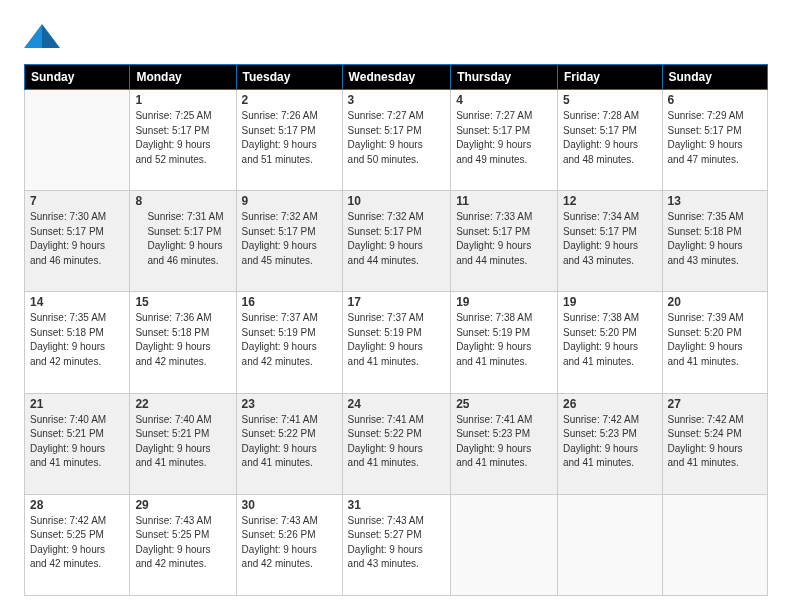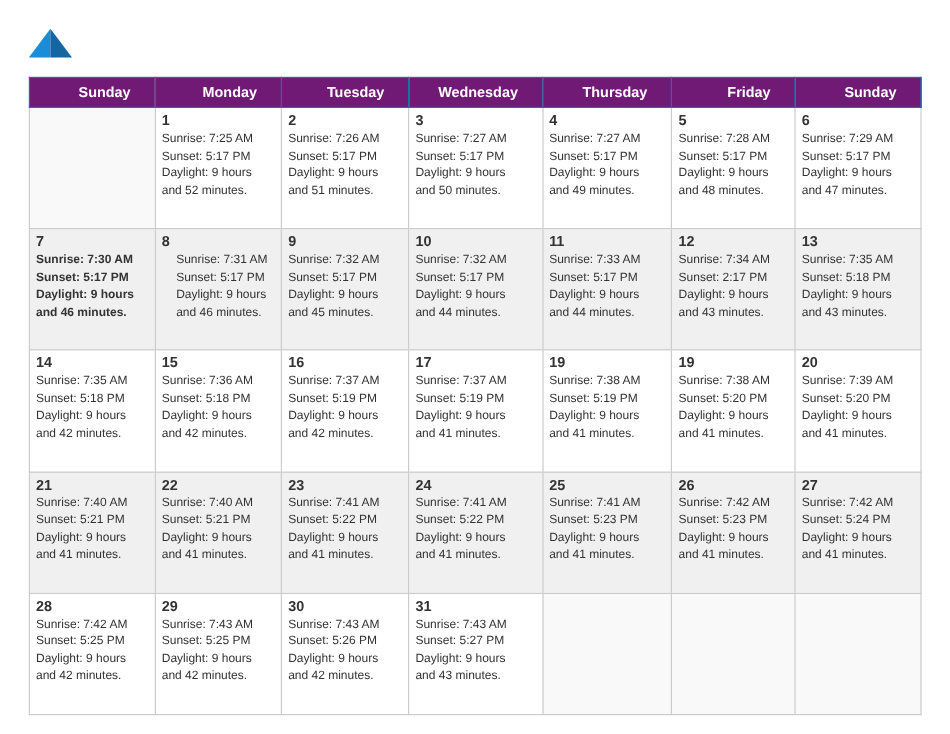--- a/index.html
+++ b/index.html
@@ -45,26 +45,26 @@
     .location-title {
       font-size: 16px;
       color: #333;
     }
     .calendar-table {
       width: 100%;
       border-collapse: collapse;
       flex: 1;
     }
     .calendar-table thead tr th {
-      background-color: #701a75;
+      background-color: #000000;
       color: #fff;
       font-size: 12px;
       font-weight: bold;
-      padding: 5px 20px;
-      text-align: right;
+      padding: 5px 6px;
+      text-align: left;
       border: 1px solid #1a6faf;
     }
     .calendar-table tbody tr td {
       border: 1px solid #ccc;
       vertical-align: top;
       padding: 3px 5px;
       font-size: 9.5px;
       color: #333;
       width: 113px;
       height: 85px;
@@ -167,21 +167,21 @@
             <div class="day-number">6</div>
             <div class="day-info" style="white-space: pre-line;">Sunrise: 7:29 AM
 Sunset: 5:17 PM
 Daylight: 9 hours
 and 47 minutes.</div>
           </td>
         </tr>
         <tr class="row-alt">
           <td>
             <div class="day-number">7</div>
-            <div class="day-info" style="white-space: pre-line; font-weight: bold;">Sunrise: 7:30 AM
+            <div class="day-info" style="white-space: pre-line;">Sunrise: 7:30 AM
 Sunset: 5:17 PM
 Daylight: 9 hours
 and 46 minutes.</div>
           </td>
           <td>
             <div class="day-number">8</div>
             <div class="day-info" style="white-space: pre-line; margin-left: 12px;">Sunrise: 7:31 AM
 Sunset: 5:17 PM
 Daylight: 9 hours
 and 46 minutes.</div>
@@ -203,21 +203,21 @@
           <td>
             <div class="day-number">11</div>
             <div class="day-info" style="white-space: pre-line;">Sunrise: 7:33 AM
 Sunset: 5:17 PM
 Daylight: 9 hours
 and 44 minutes.</div>
           </td>
           <td>
             <div class="day-number">12</div>
             <div class="day-info" style="white-space: pre-line;">Sunrise: 7:34 AM
-Sunset: 2:17 PM
+Sunset: 5:17 PM
 Daylight: 9 hours
 and 43 minutes.</div>
           </td>
           <td>
             <div class="day-number">13</div>
             <div class="day-info" style="white-space: pre-line;">Sunrise: 7:35 AM
 Sunset: 5:18 PM
 Daylight: 9 hours
 and 43 minutes.</div>
           </td>

